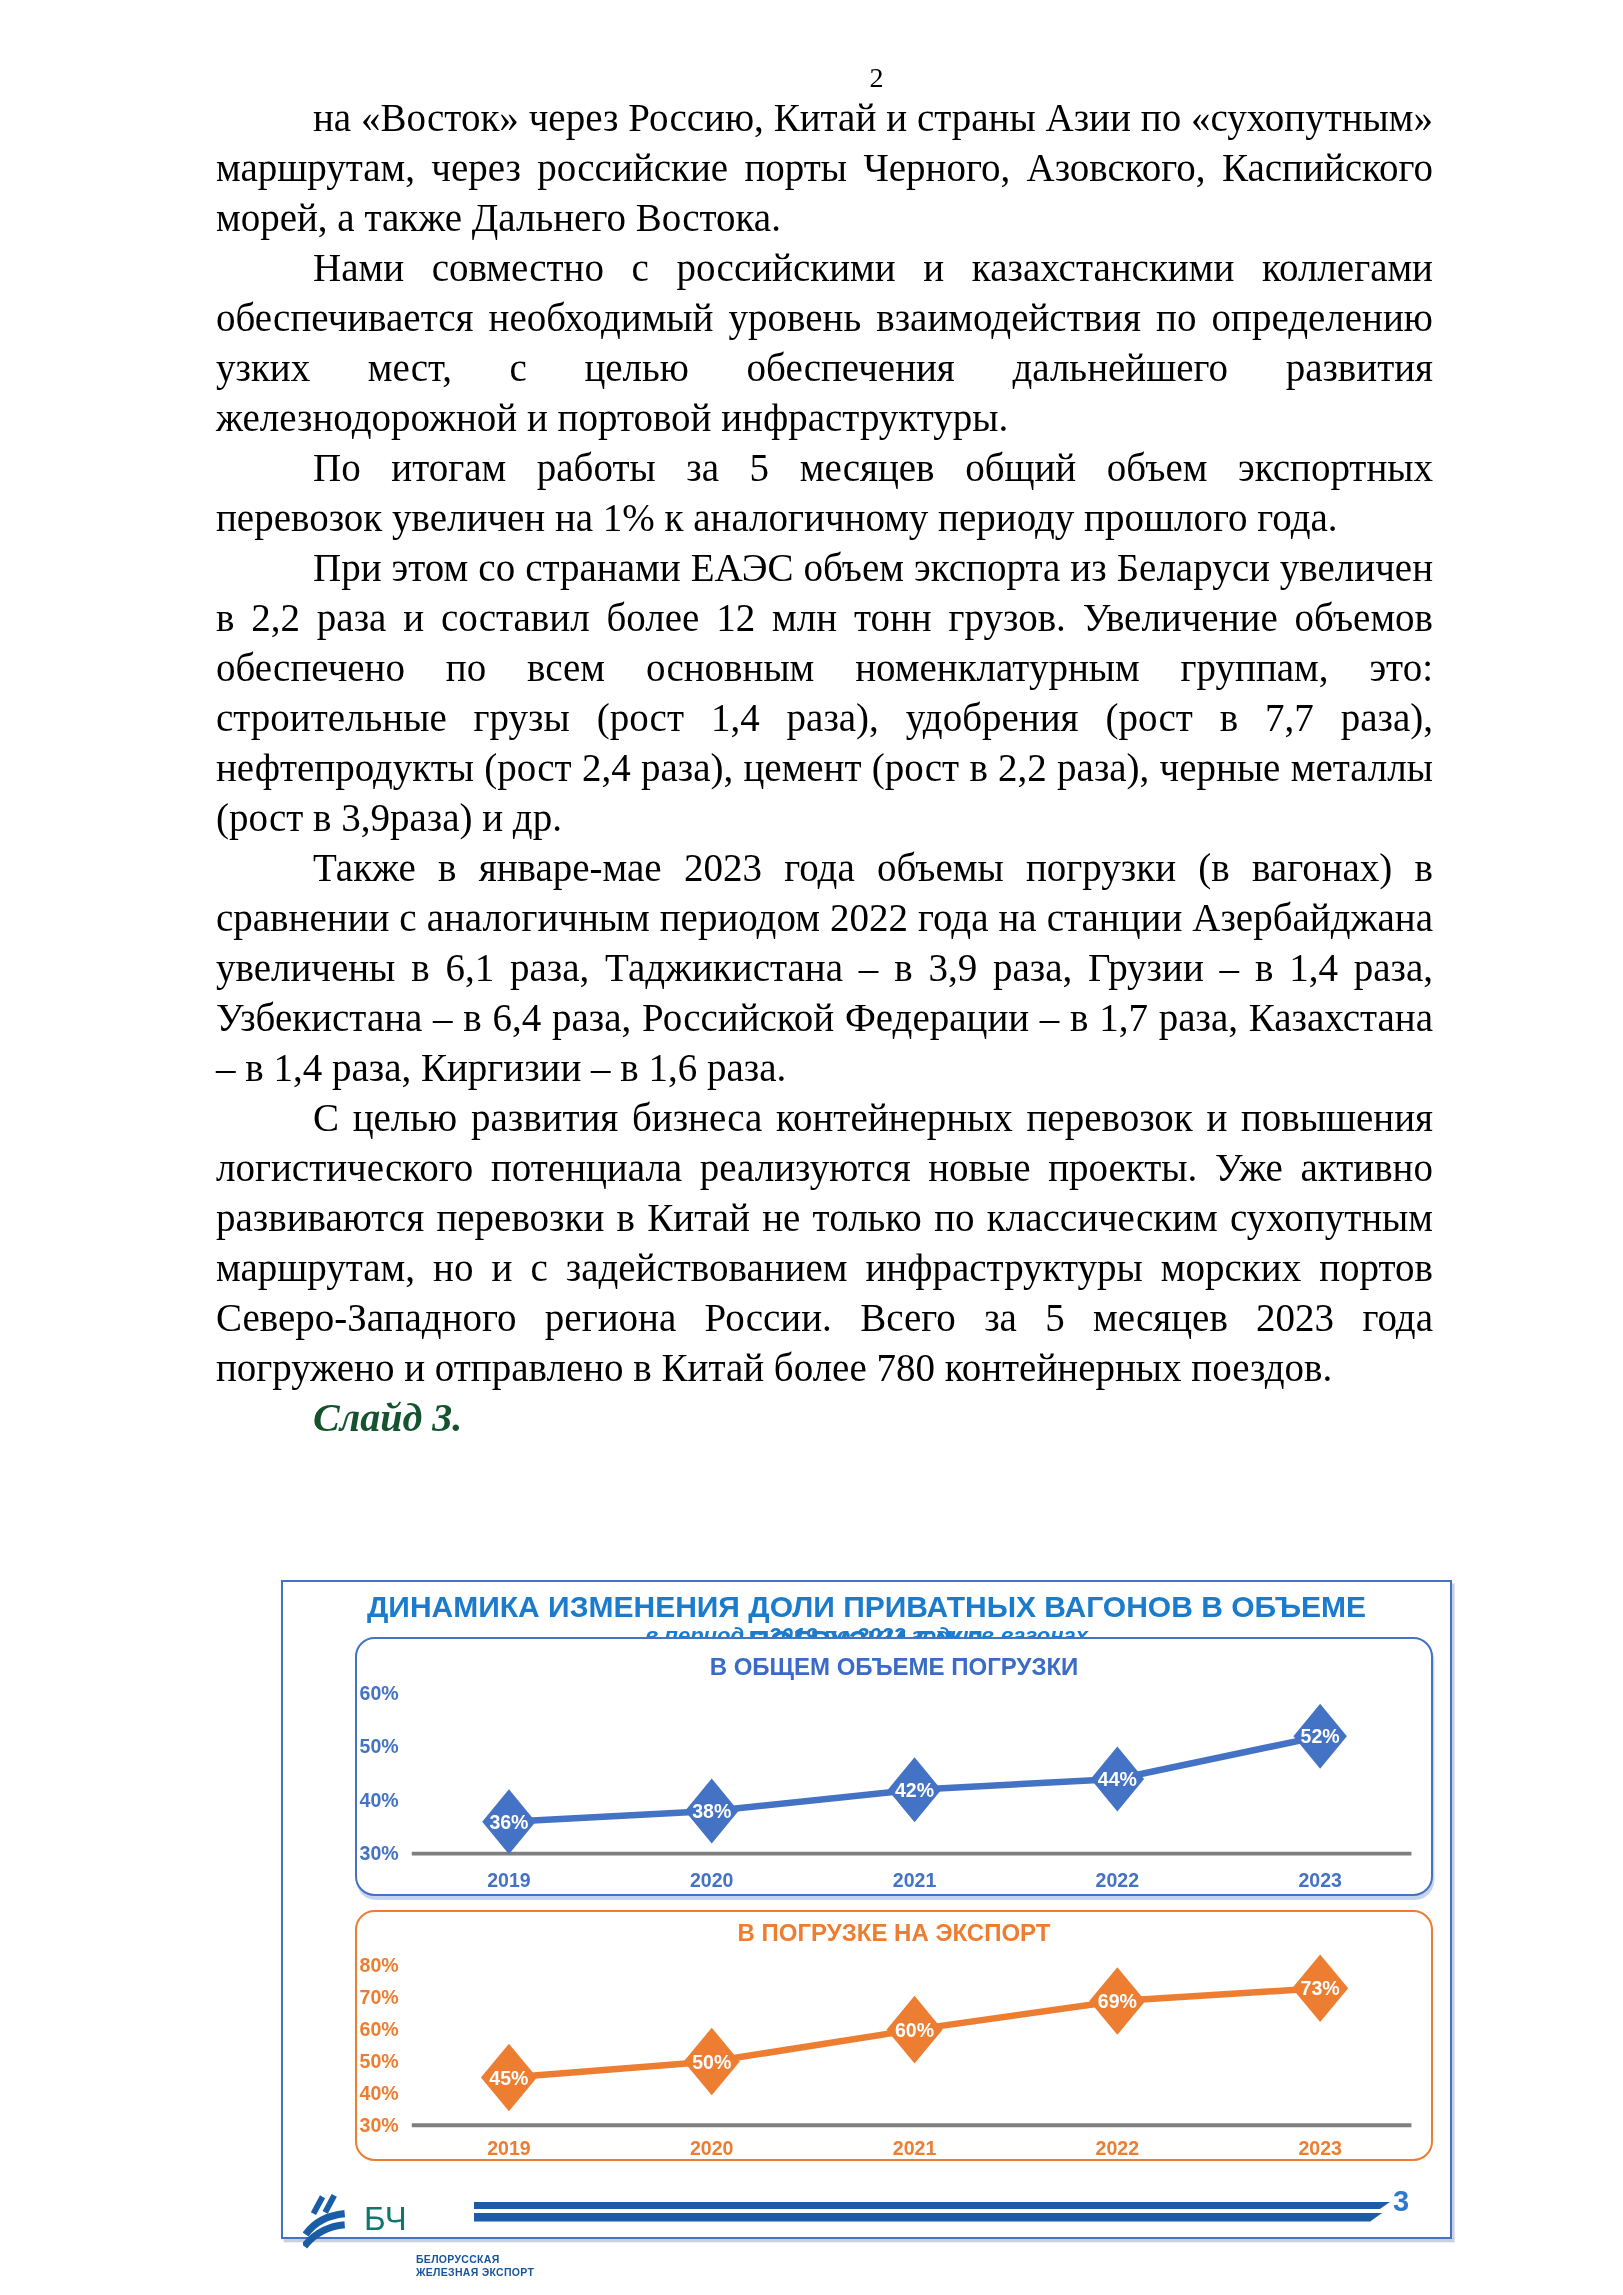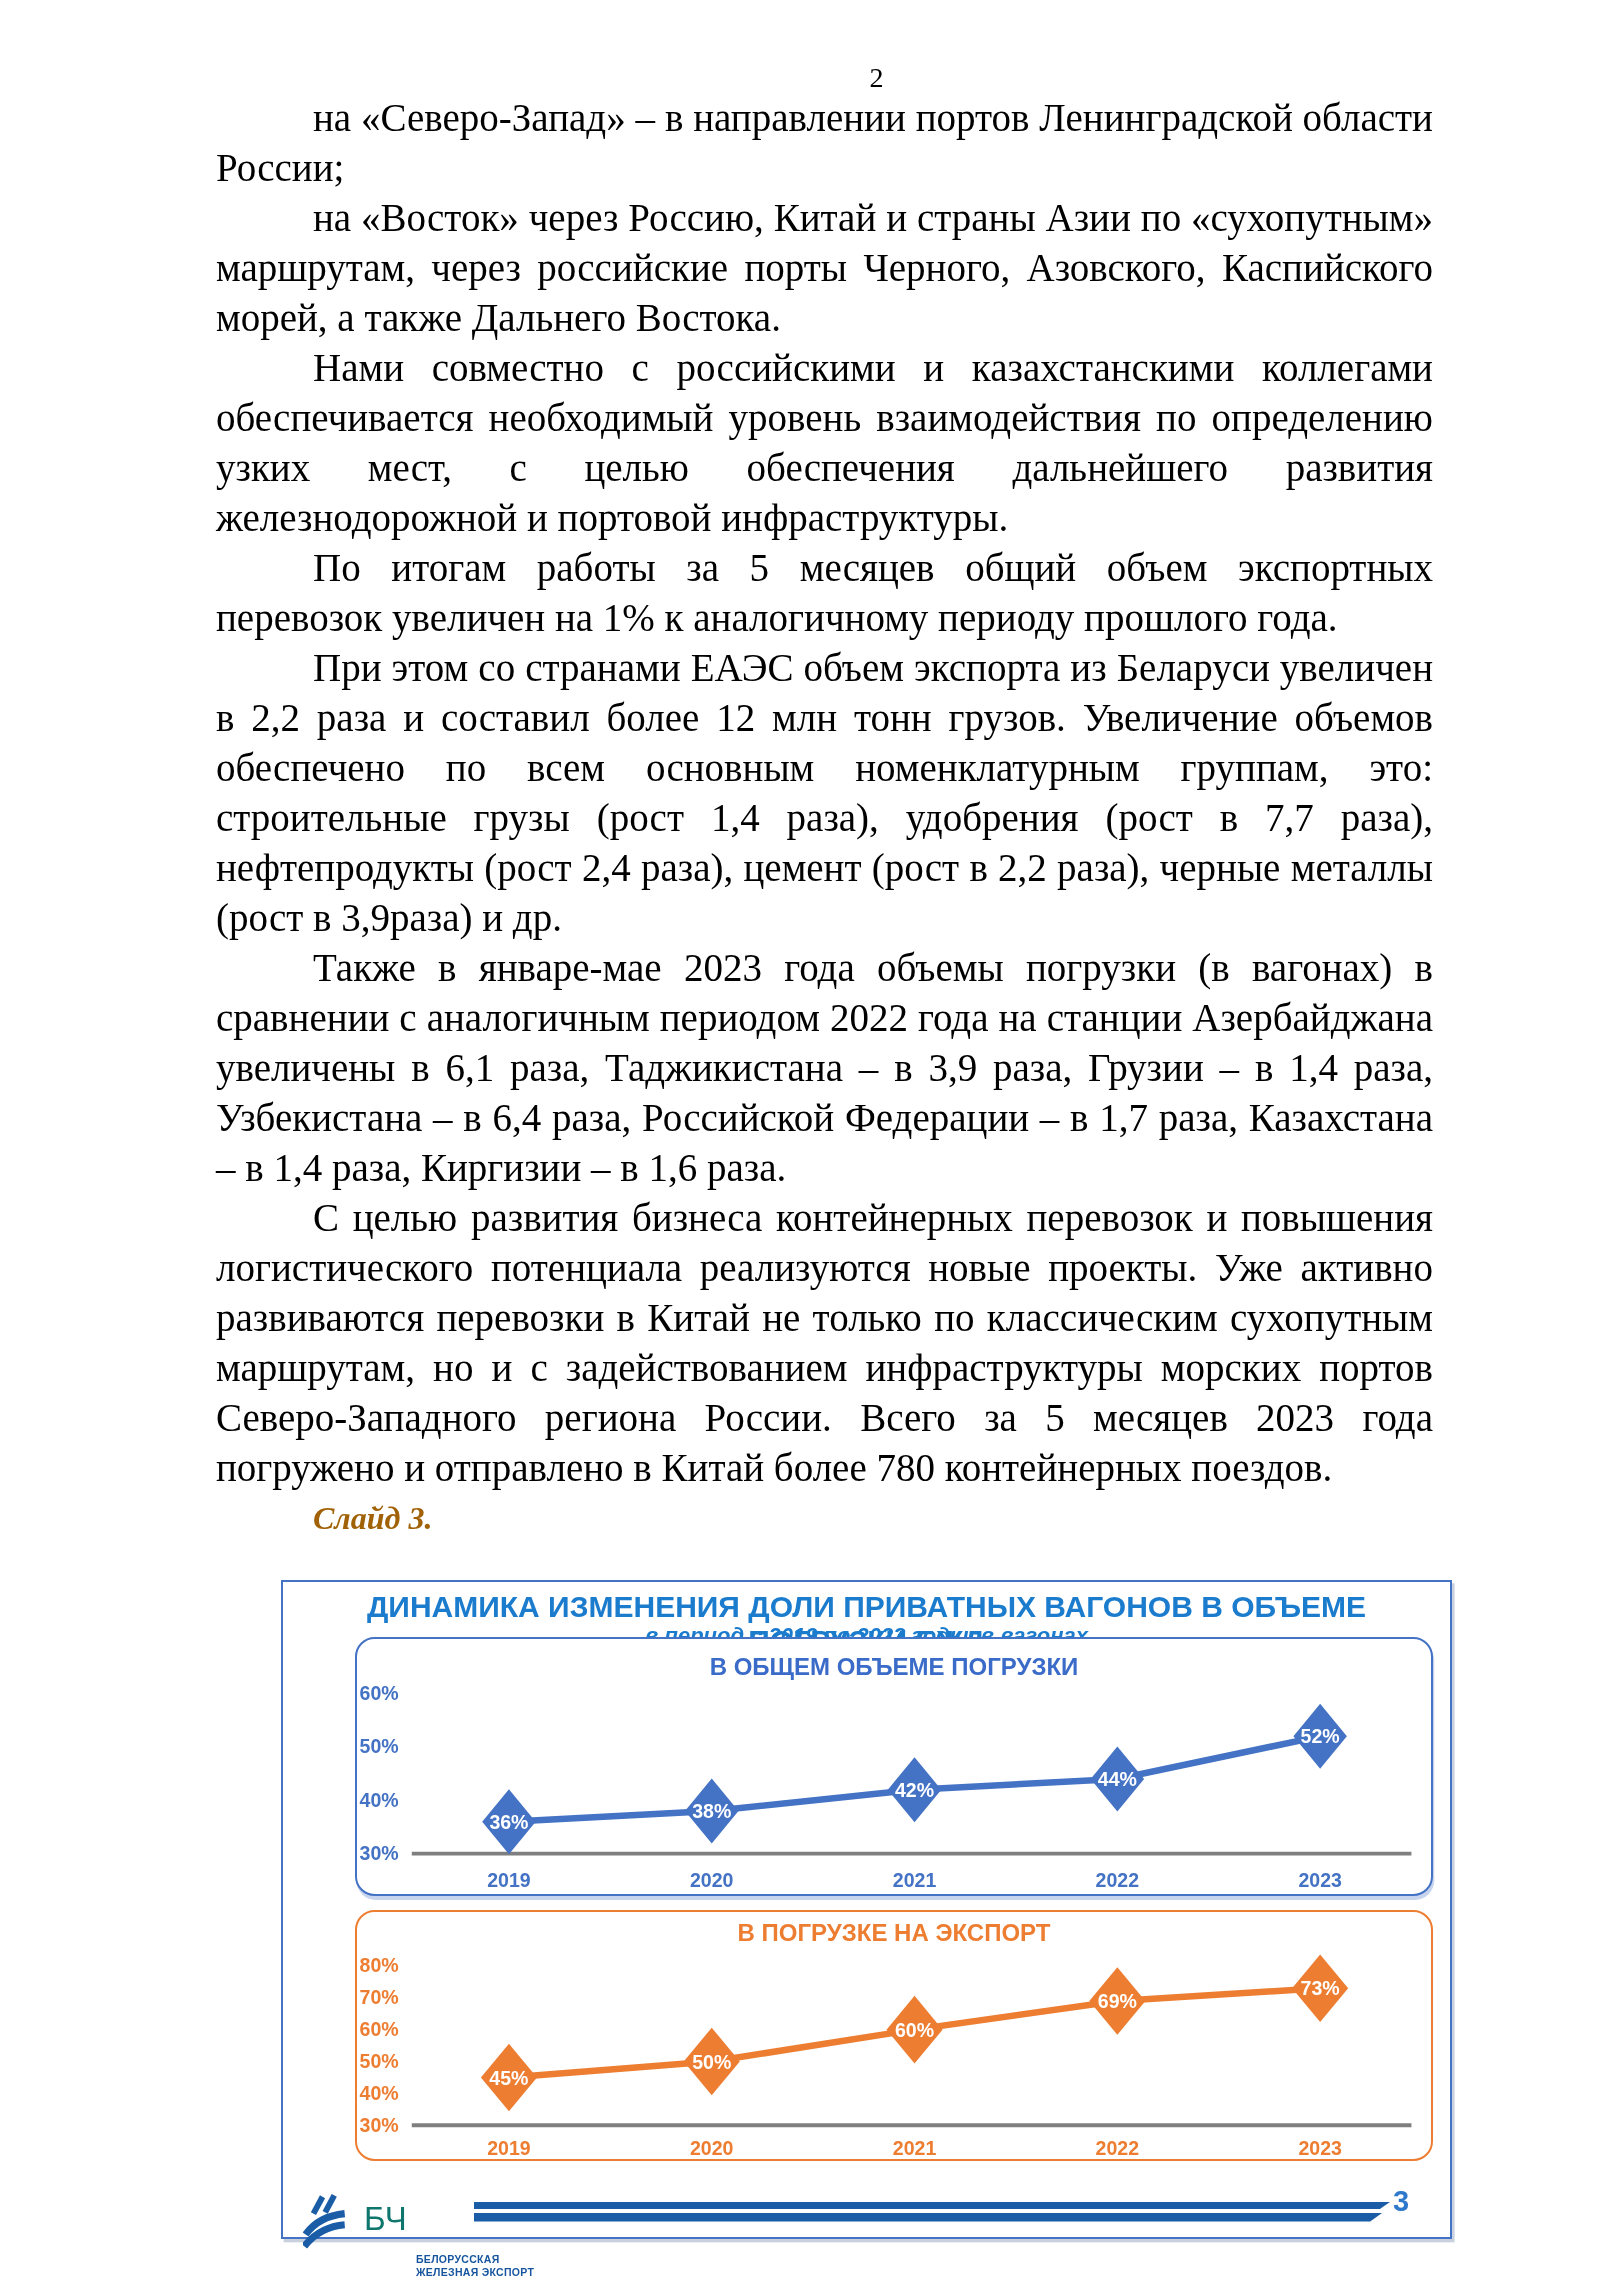--- a/index.html
+++ b/index.html
@@ -19,23 +19,23 @@
   }
   .text-block{
     position:absolute;left:216px;top:93px;width:1217px;
     font-size:39px;line-height:50px;
     text-align:justify;
   }
   .text-block p{margin:0;text-indent:97px;}
   .slide-label{
     margin-top:23.6px;
     text-indent:0;
-    color:#a16207;
+    color:#14532d;
     font-weight:bold;font-style:italic;
-    font-size:32px;
+    font-size:40px;
   }
   .slide{
     position:absolute;left:281px;top:1580px;
     width:1171px;height:659px;
     box-sizing:border-box;
     background:#fff;
     border:2.6px solid #4472C4;
     box-shadow:2.6px 3.3px 0 rgba(100,120,160,.35);
     font-family:"Liberation Sans", sans-serif;
   }
@@ -98,21 +98,20 @@
   }
 </style>
 </head>
 <body>
 
 <div class="page">
 
   <div class="pagenum">2</div>
 
   <div class="text-block">
-    <p>на «Северо-Запад» – в направлении портов Ленинградской области России;</p>
     <p>на «Восток» через Россию, Китай и страны Азии по «сухопутным» маршрутам, через российские порты Черного, Азовского, Каспийского морей, а также Дальнего Востока.</p>
     <p>Нами совместно с российскими и казахстанскими коллегами обеспечивается необходимый уровень взаимодействия по определению узких мест, с целью обеспечения дальнейшего развития железнодорожной и портовой инфраструктуры.</p>
     <p>По итогам работы за 5 месяцев общий объем экспортных перевозок увеличен на 1% к аналогичному периоду прошлого года.</p>
     <p>При этом со странами ЕАЭС объем экспорта из Беларуси увеличен в 2,2 раза и составил более 12 млн тонн грузов. Увеличение объемов обеспечено по всем основным номенклатурным группам, это: строительные грузы (рост 1,4 раза), удобрения (рост в 7,7 раза), нефтепродукты (рост 2,4 раза), цемент (рост в 2,2 раза), черные металлы (рост в 3,9раза) и др.</p>
     <p>Также в январе-мае 2023 года объемы погрузки (в вагонах) в сравнении с аналогичным периодом 2022 года на станции Азербайджана увеличены в 6,1 раза, Таджикистана – в 3,9 раза, Грузии – в 1,4 раза, Узбекистана – в 6,4 раза, Российской Федерации – в 1,7 раза, Казахстана – в 1,4 раза, Киргизии – в 1,6 раза.</p>
     <p>С целью развития бизнеса контейнерных перевозок и повышения логистического потенциала реализуются новые проекты. Уже активно развиваются перевозки в Китай не только по классическим сухопутным маршрутам, но и с задействованием инфраструктуры морских портов Северо-Западного региона России. Всего за 5 месяцев 2023 года погружено и отправлено в Китай более 780 контейнерных поездов.</p>
     <p class="slide-label">Слайд 3.</p>
   </div>
 
   <div class="slide">

